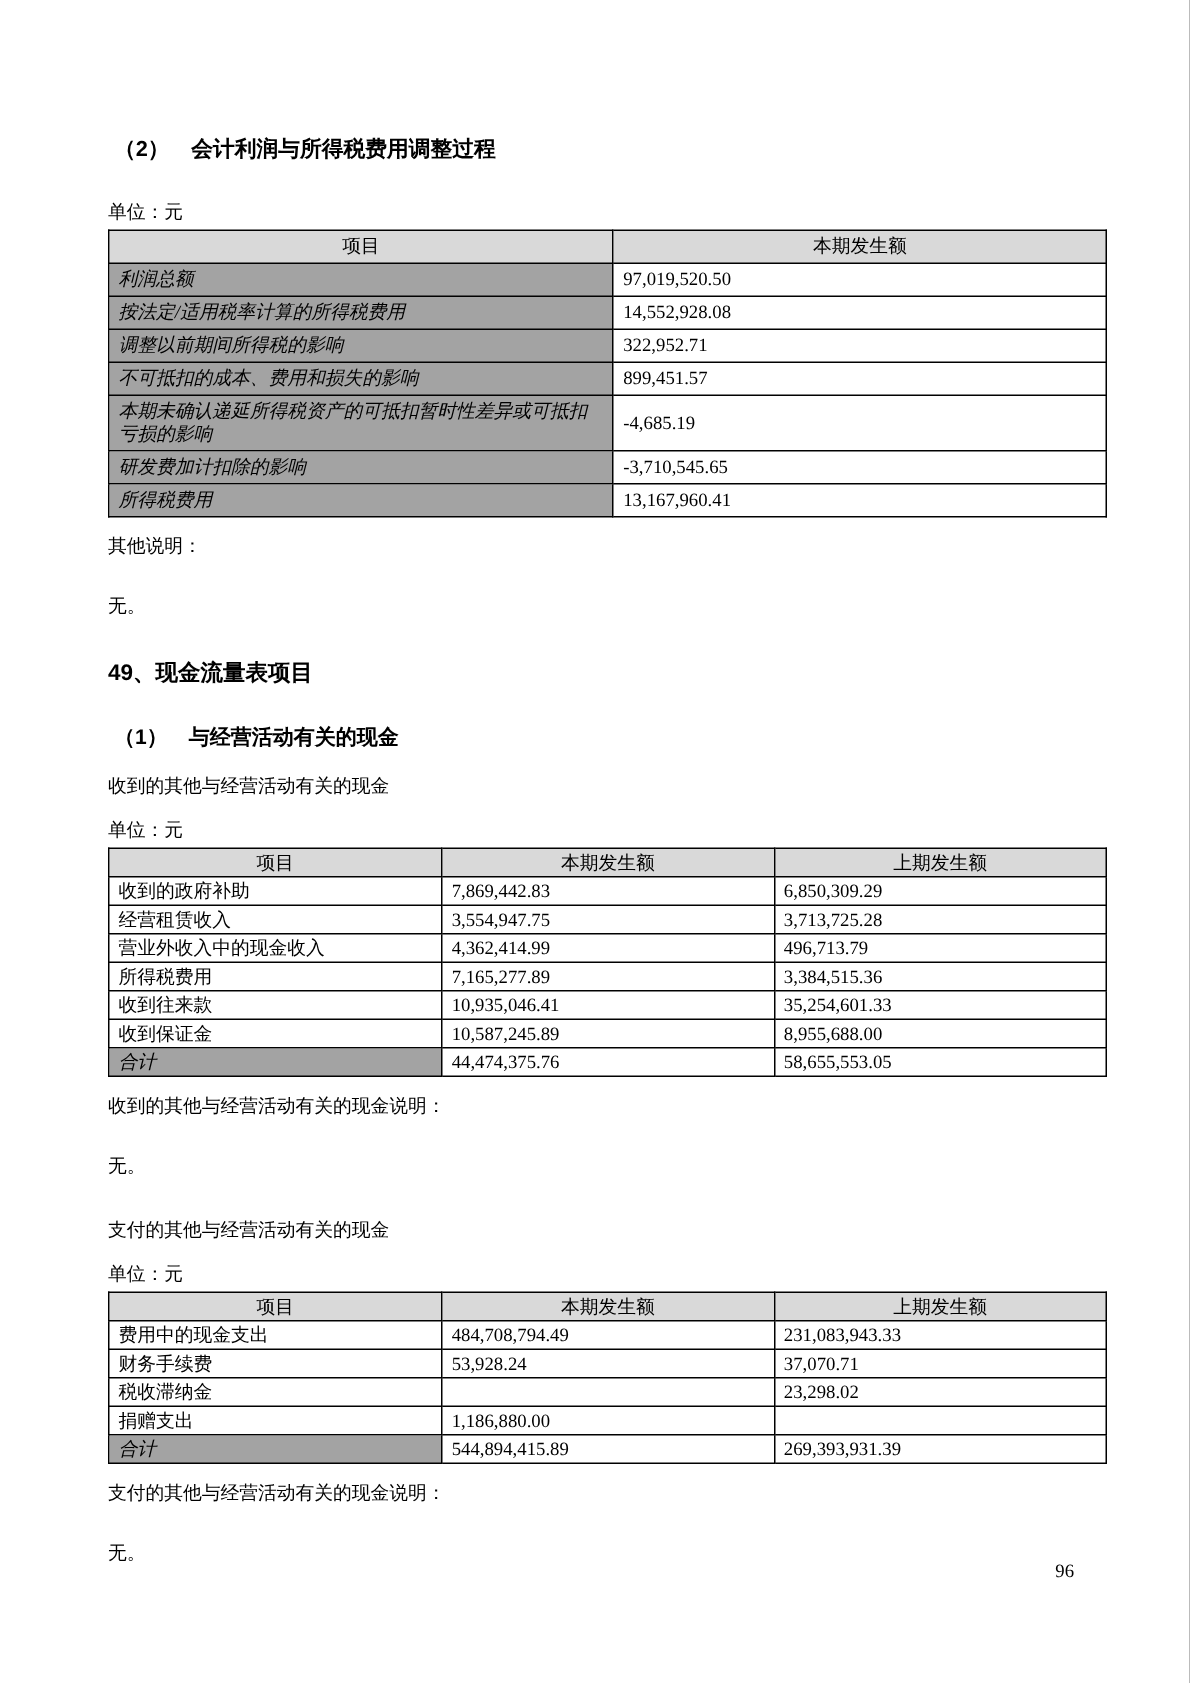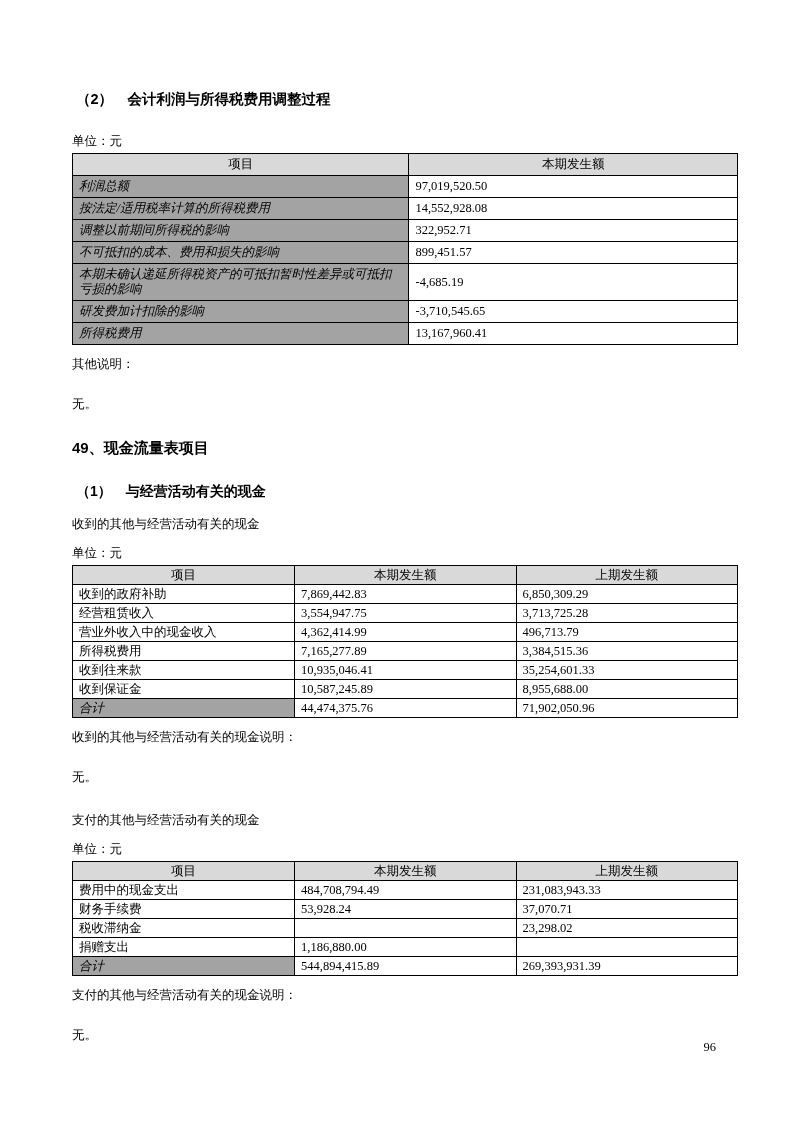--- a/index.html
+++ b/index.html
@@ -127,21 +127,21 @@
           <td class="num">35,254,601.33</td>
         </tr>
       <tr>
           <td class="item">收到保证金</td>
           <td class="num">10,587,245.89</td>
           <td class="num">8,955,688.00</td>
         </tr>
       <tr>
           <td class="item gray">合计</td>
           <td class="num">44,474,375.76</td>
-          <td class="num">71,902,050.96</td>
+          <td class="num">58,655,553.05</td>
         </tr>
     </tbody>
   </table>
 
   <p class="note-label">收到的其他与经营活动有关的现金说明：</p>
   <p class="note-value">无。</p>
 
   <p class="caption wide">支付的其他与经营活动有关的现金</p>
   <div class="unit tight">单位：元</div>
 

